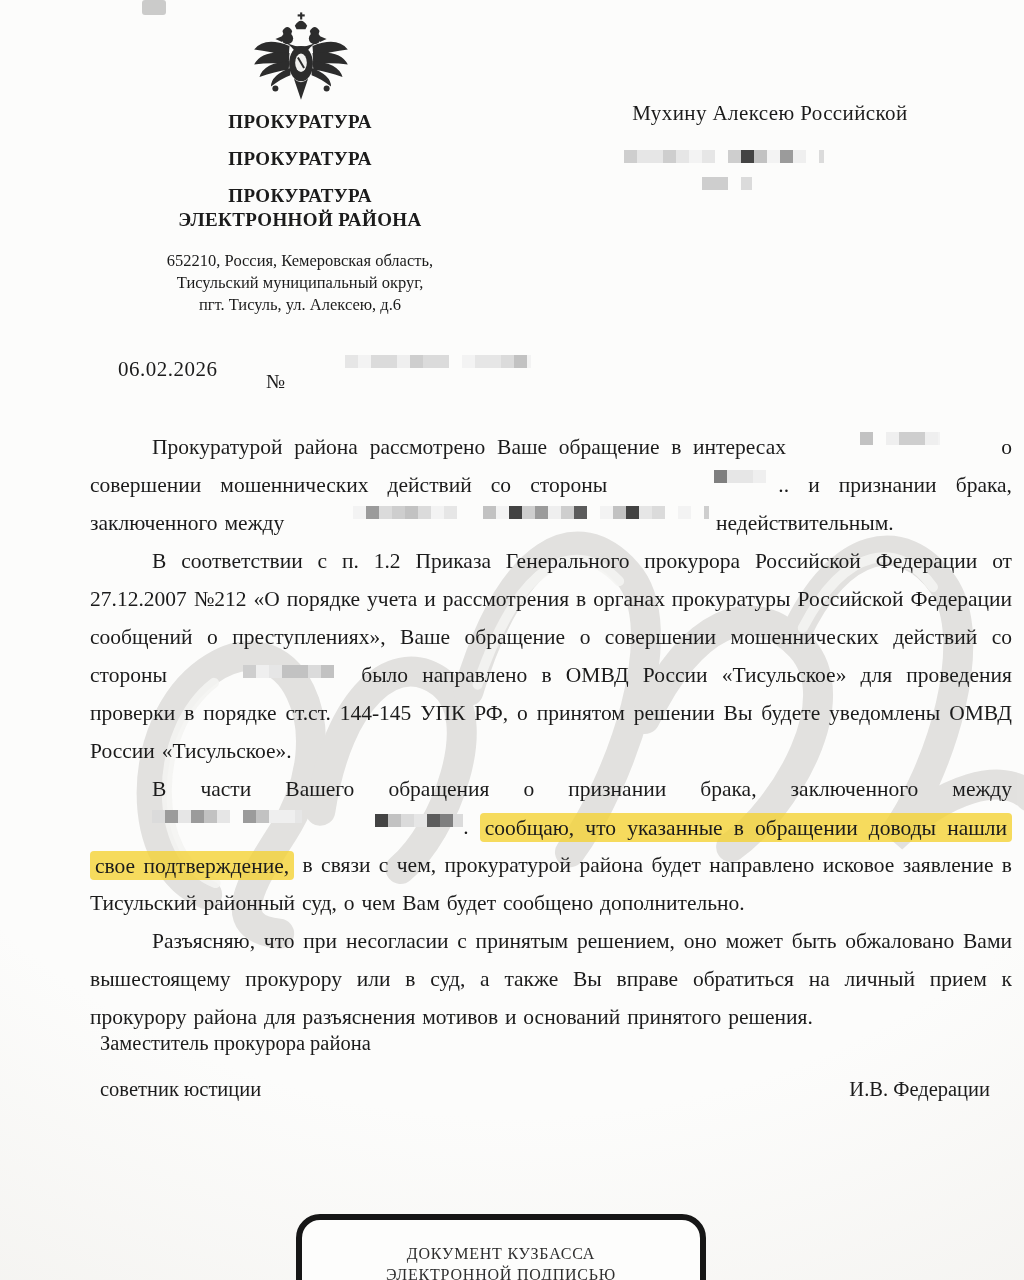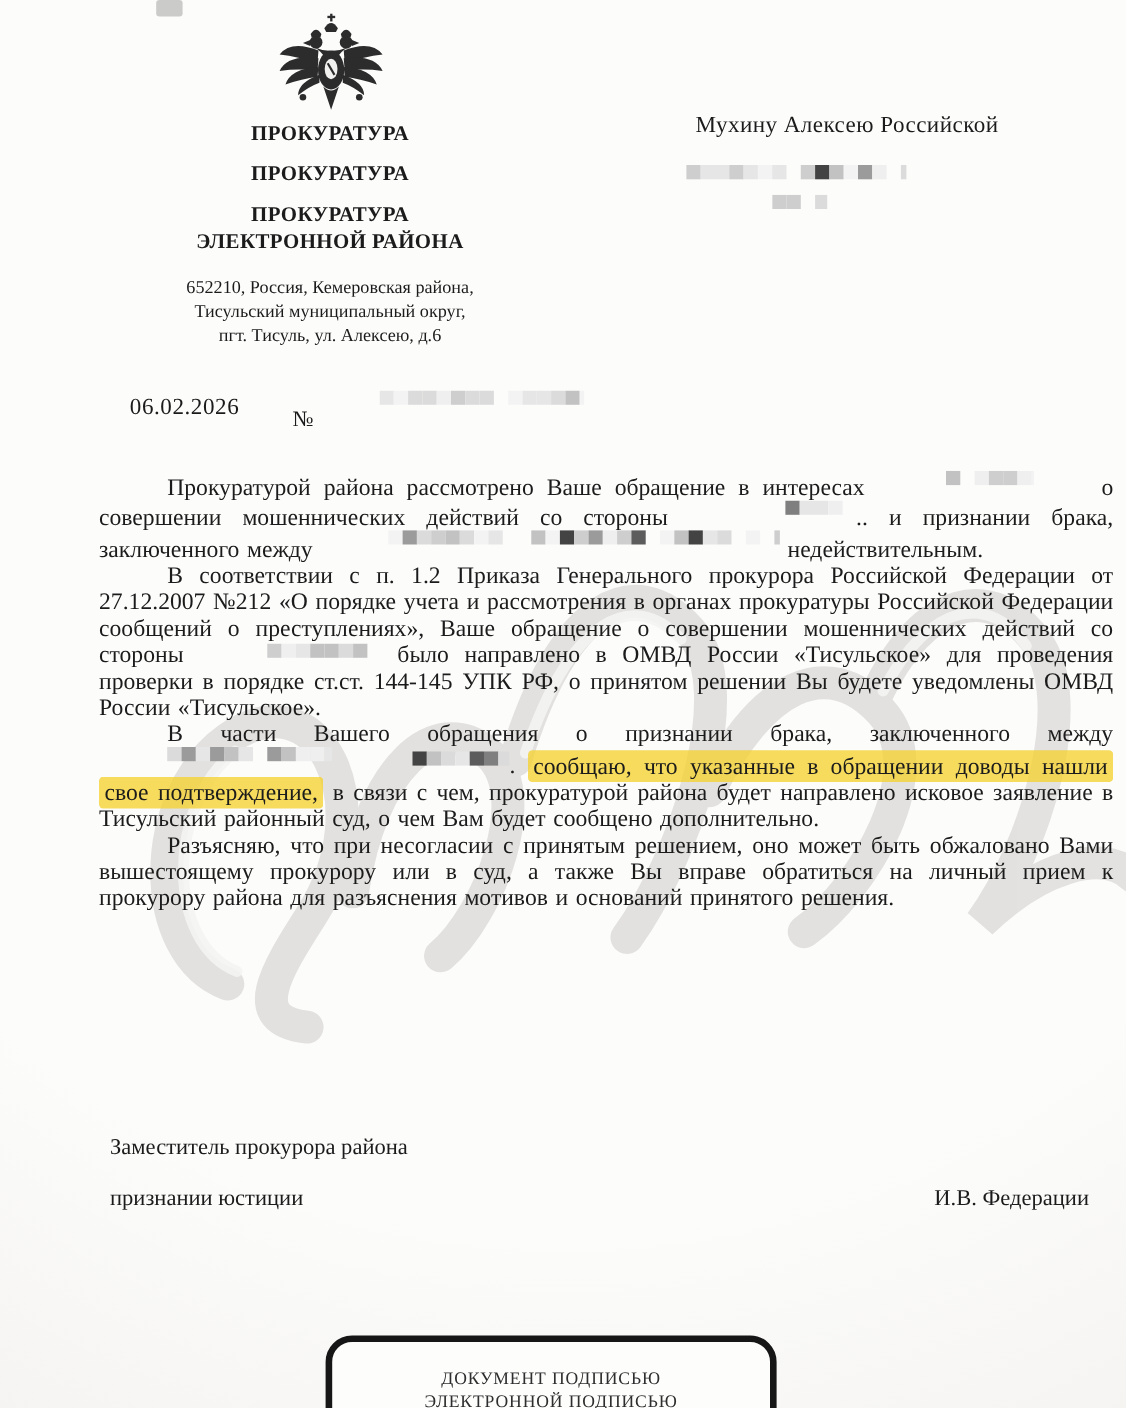--- a/index.html
+++ b/index.html
@@ -23,21 +23,21 @@
   .recipient{position:absolute;left:560px;top:101px;width:420px;text-align:center;font-size:21px;letter-spacing:.4px;}
   
   .date{position:absolute;left:118px;top:357px;font-size:21px;letter-spacing:.5px;}
   .num{position:absolute;left:266px;top:370px;font-size:20px;}
   
   .mosaic{display:inline-block;vertical-align:-5px;line-height:0;white-space:nowrap;overflow:hidden;}
   .mosaic i{display:inline-block;}
   .mosaic-abs{position:absolute;}
   
   .body{position:absolute;left:90px;top:428px;width:922px;
-        font-size:21.5px;line-height:24px;text-align:justify;word-spacing:1.5px;}
+        font-size:21.5px;line-height:38px;text-align:justify;word-spacing:1.5px;}
   .body p{margin:0;text-indent:62px;}
   .hl{background:rgba(243,209,49,.78);padding:2.5px 5px;border-radius:4px;
       box-decoration-break:clone;-webkit-box-decoration-break:clone;}
   
   .sig-title{position:absolute;left:100px;top:1032px;font-size:20.5px;}
   .sig-row{position:absolute;left:100px;top:1078px;width:890px;display:flex;justify-content:space-between;font-size:20.5px;}
   
   .stamp{position:absolute;left:296px;top:1214px;width:410px;height:130px;
          border:6px solid #161616;border-radius:24px;background:#fdfdfc;
          text-align:center;padding-top:23px;box-sizing:border-box;}
@@ -99,21 +99,21 @@
       <span>ПРОКУРАТУРА</span><br>
     </div>
     <div class="org">
       <span>ПРОКУРАТУРА</span><br>
     </div>
     <div class="org last">
       <span>ПРОКУРАТУРА</span><br>
       <span>ЭЛЕКТРОННОЙ РАЙОНА</span>
     </div>
     <div class="addr">
-      <span>652210, Россия, Кемеровская района,</span><br>
+      <span>652210, Россия, Кемеровская область,</span><br>
       <span>Тисульский муниципальный округ,</span><br>
       <span>пгт. Тисуль, ул. Алексею, д.6</span>
     </div>
   </div>
 
   <div class="recipient">Мухину Алексею Российской</div>
   <span class="mosaic mosaic-abs" style="left:598px;top:150px;width:226px;height:27px;"><i style="width: 13px; height: 13px; background: transparent;"></i><i style="width: 13px; height: 13px; background: transparent;"></i><i style="width: 13px; height: 13px; background: rgb(206, 206, 206);"></i><i style="width: 13px; height: 13px; background: rgb(230, 230, 230);"></i><i style="width: 13px; height: 13px; background: rgb(230, 230, 230);"></i><i style="width: 13px; height: 13px; background: rgb(206, 206, 206);"></i><i style="width: 13px; height: 13px; background: rgb(230, 230, 230);"></i><i style="width: 13px; height: 13px; background: rgb(243, 243, 243);"></i><i style="width: 13px; height: 13px; background: rgb(230, 230, 230);"></i><i style="width: 13px; height: 13px; background: transparent;"></i><i style="width: 13px; height: 13px; background: rgb(206, 206, 206);"></i><i style="width: 13px; height: 13px; background: rgb(67, 67, 67);"></i><i style="width: 13px; height: 13px; background: rgb(194, 194, 194);"></i><i style="width: 13px; height: 13px; background: rgb(243, 243, 243);"></i><i style="width: 13px; height: 13px; background: rgb(155, 155, 155);"></i><i style="width: 13px; height: 13px; background: rgb(239, 239, 239);"></i><i style="width: 13px; height: 13px; background: transparent;"></i><i style="width: 13px; height: 13px; background: rgb(219, 219, 219);"></i></span>
   <span class="mosaic mosaic-abs" style="left:702px;top:177px;width:50px;height:14px;"><i style="width: 13px; height: 13px; background: rgb(206, 206, 206);"></i><i style="width: 13px; height: 13px; background: rgb(206, 206, 206);"></i><i style="width: 13px; height: 13px; background: transparent;"></i><i style="width: 13px; height: 13px; background: rgb(219, 219, 219);"></i></span>
 
   <div class="date">06.02.2026</div>
@@ -132,22 +132,22 @@
       <span>В части Вашего обращения о признании брака, заключенного между </span><span class="mosaic" style="width:212px;height:29px;"><i style="width: 13px; height: 13px; background: rgb(219, 219, 219);"></i><i style="width: 13px; height: 13px; background: rgb(155, 155, 155);"></i><i style="width: 13px; height: 13px; background: rgb(230, 230, 230);"></i><i style="width: 13px; height: 13px; background: rgb(155, 155, 155);"></i><i style="width: 13px; height: 13px; background: rgb(194, 194, 194);"></i><i style="width: 13px; height: 13px; background: rgb(230, 230, 230);"></i><i style="width: 13px; height: 13px; background: transparent;"></i><i style="width: 13px; height: 13px; background: rgb(155, 155, 155);"></i><i style="width: 13px; height: 13px; background: rgb(194, 194, 194);"></i><i style="width: 13px; height: 13px; background: rgb(239, 239, 239);"></i><i style="width: 13px; height: 13px; background: rgb(239, 239, 239);"></i><i style="width: 13px; height: 13px; background: rgb(230, 230, 230);"></i></span>
       <span class="mosaic" style="width:150px;height:25px;"><i style="width: 13px; height: 13px; background: rgb(67, 67, 67);"></i><i style="width: 13px; height: 13px; background: rgb(194, 194, 194);"></i><i style="width: 13px; height: 13px; background: rgb(219, 219, 219);"></i><i style="width: 13px; height: 13px; background: rgb(230, 230, 230);"></i><i style="width: 13px; height: 13px; background: rgb(92, 92, 92);"></i><i style="width: 13px; height: 13px; background: rgb(127, 127, 127);"></i><i style="width: 13px; height: 13px; background: rgb(219, 219, 219);"></i></span><span>. </span><span class="hl">сообщаю, что указанные в обращении доводы нашли свое подтверждение,</span><span> в связи с чем, прокуратурой района будет направлено исковое заявление в Тисульский районный суд, о чем Вам будет сообщено дополнительно.</span>
     </p>
     <p>
       <span>Разъясняю, что при несогласии с принятым решением, оно может быть обжаловано Вами вышестоящему прокурору или в суд, а также Вы вправе обратиться на личный прием к прокурору района для разъяснения мотивов и оснований принятого решения.</span>
     </p>
   </div>
 
   <div class="sig-title">Заместитель прокурора района</div>
   <div class="sig-row">
-    <span>признании юстиции</span>
+    <span>советник юстиции</span>
     <span>И.В. Федерации</span>
   </div>
 
   <div class="stamp">
-    <div>ДОКУМЕНТ ПОДПИСЬЮ</div>
+    <div>ДОКУМЕНТ КУЗБАССА</div>
     <div>ЭЛЕКТРОННОЙ ПОДПИСЬЮ</div>
   </div>
 
 </div>
 
 </body></html>

